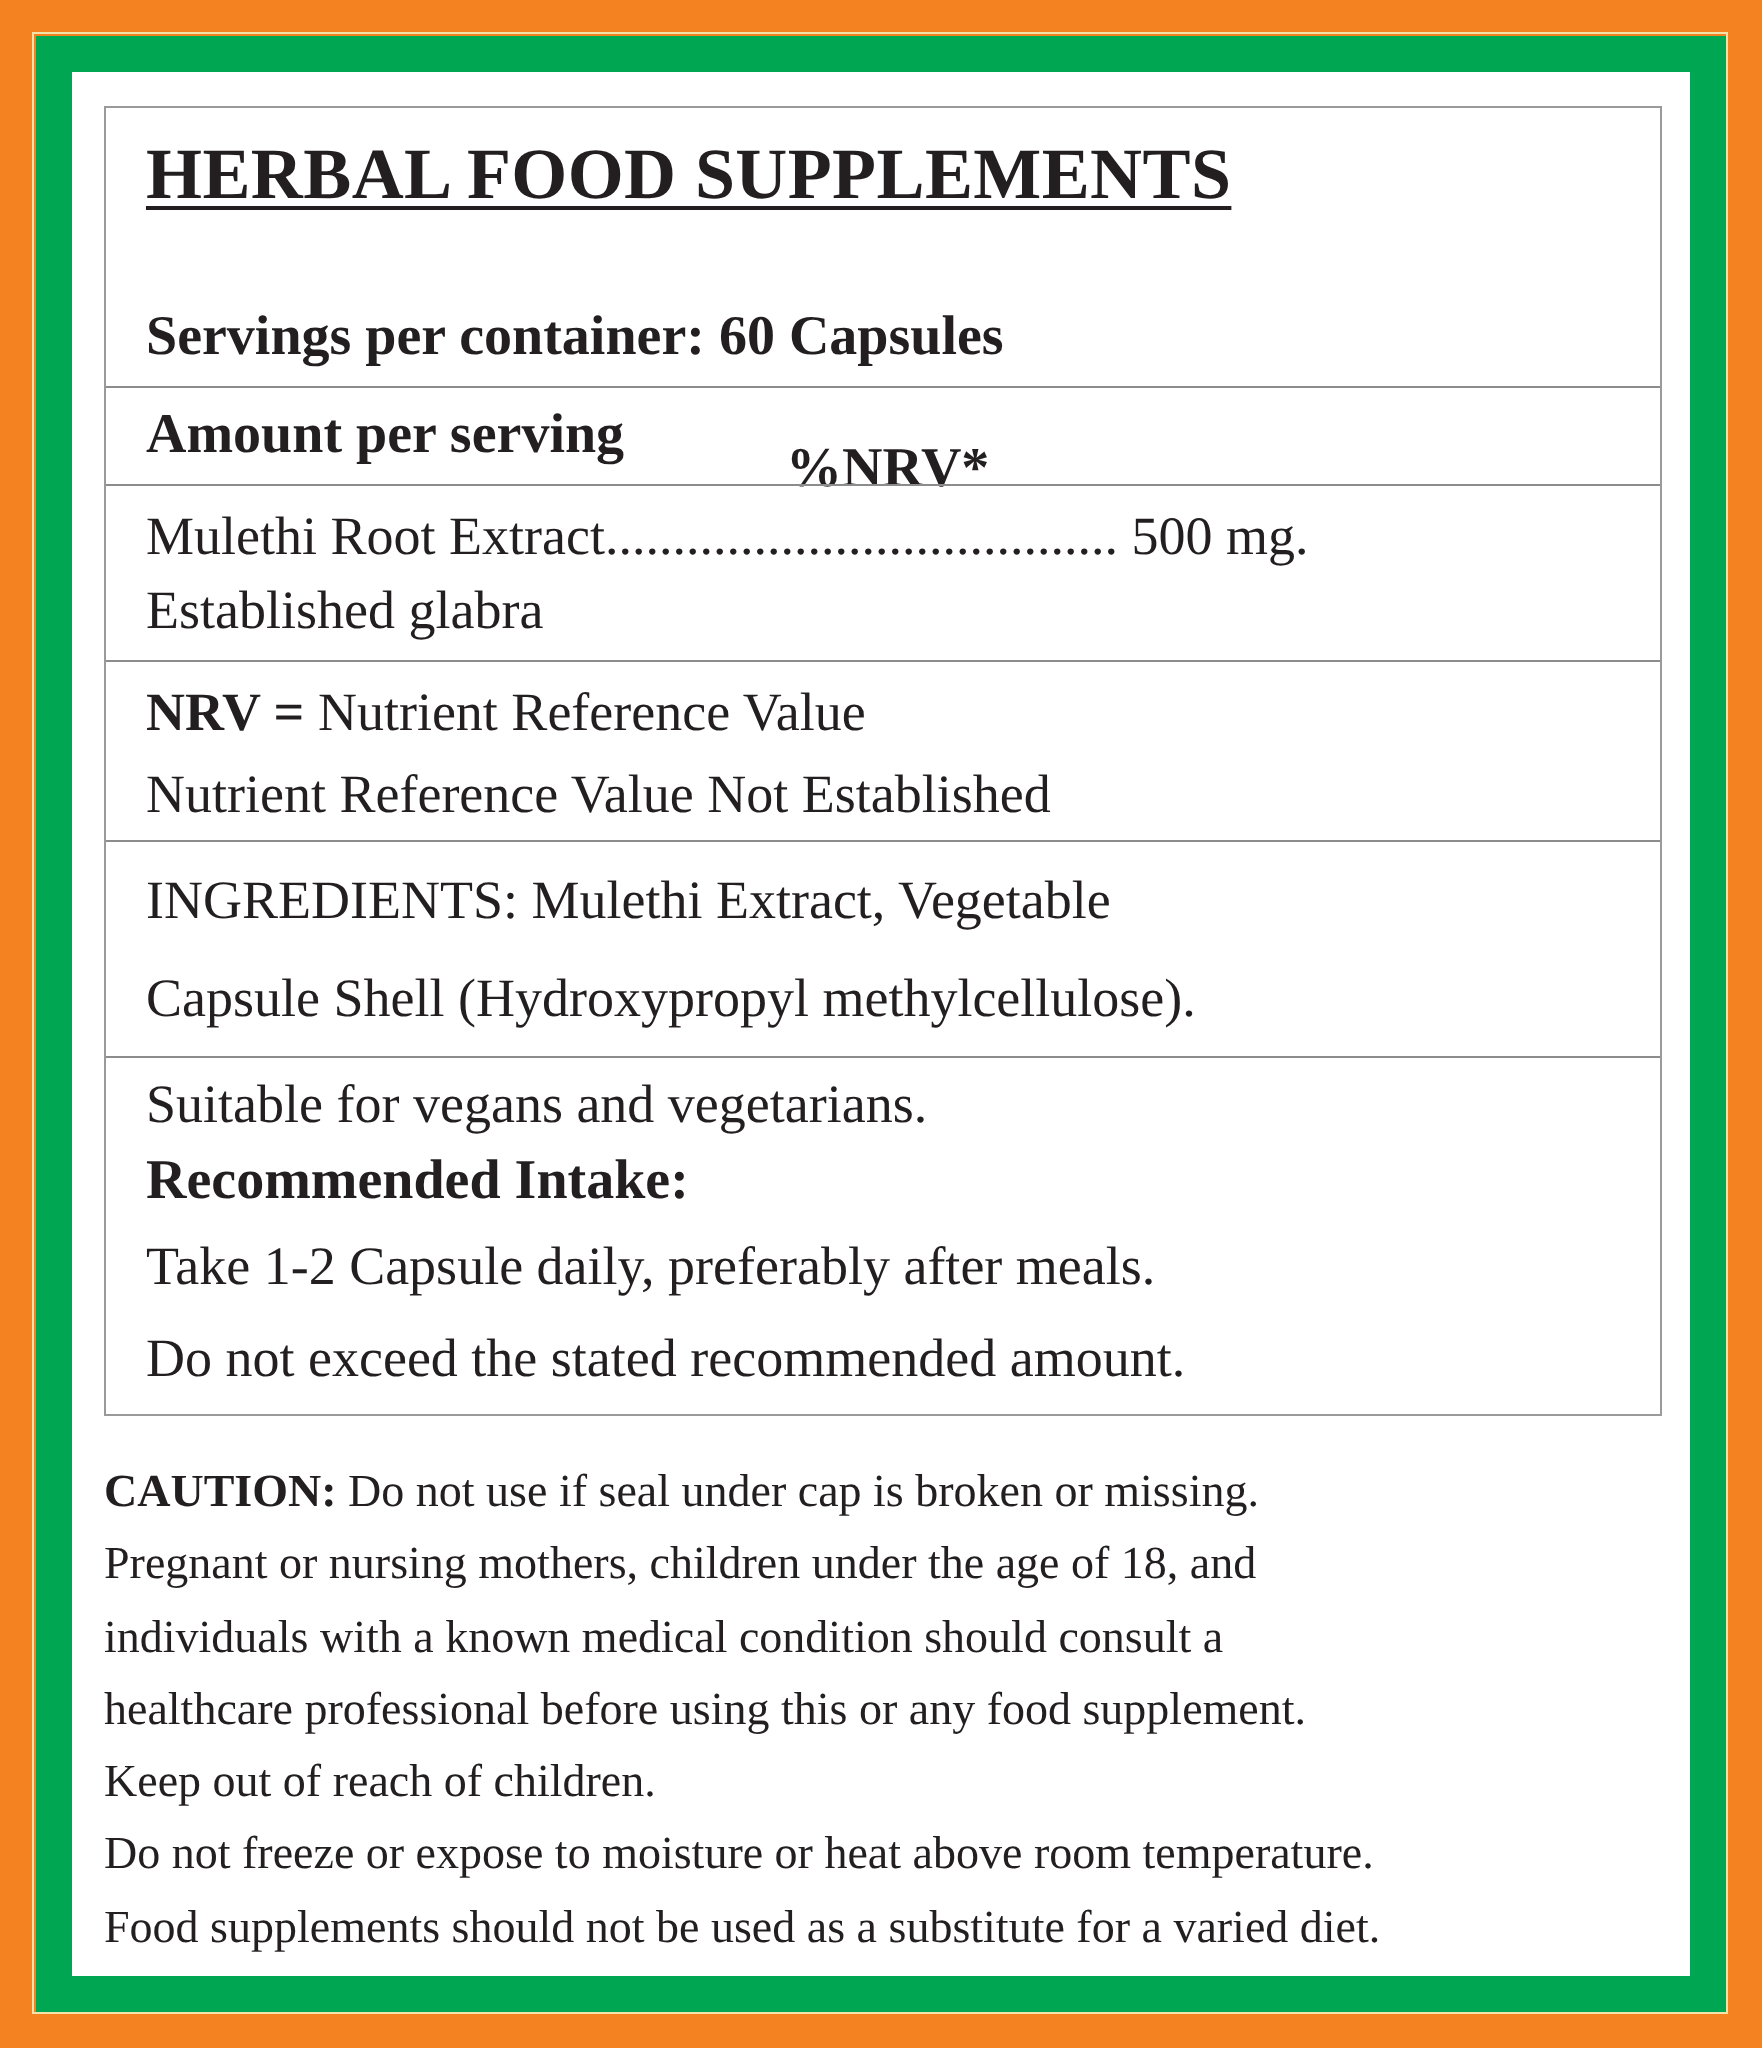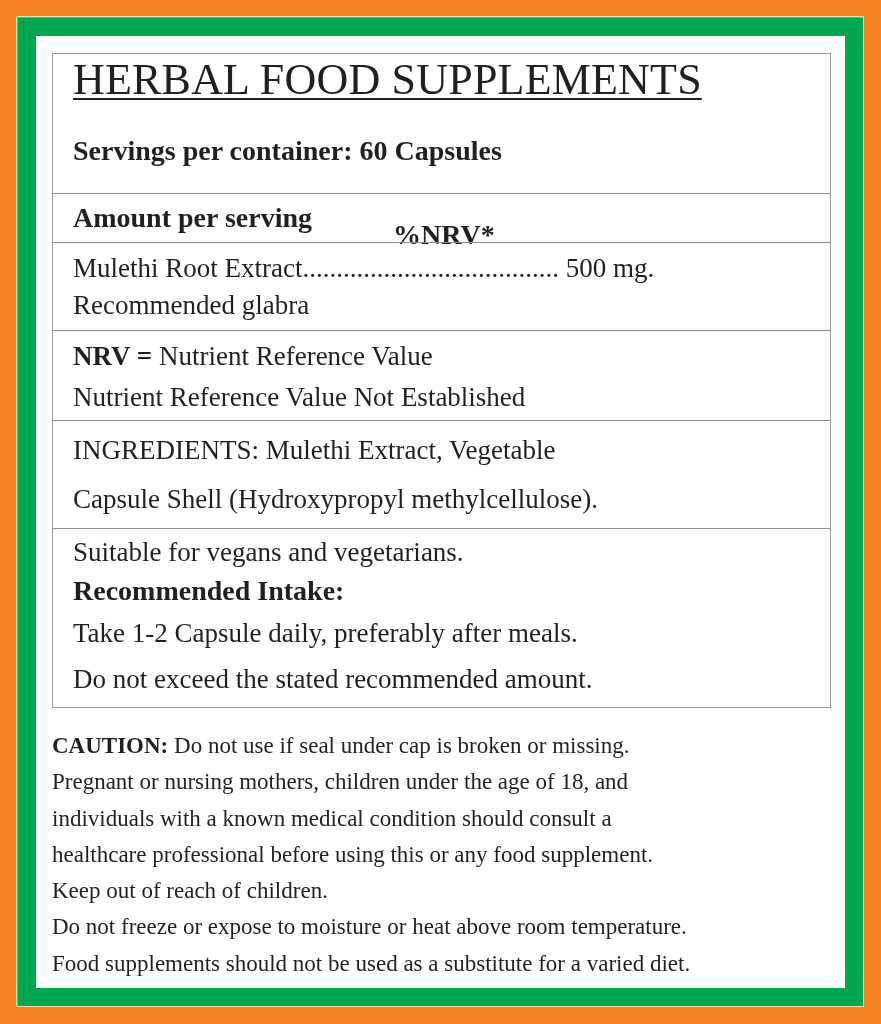--- a/index.html
+++ b/index.html
@@ -25,22 +25,22 @@
   .panel {
     position: absolute; left: 52px; top: 53px; width: 779px; height: 655px;
     border: 1px solid #9a9a9a;
     box-sizing: border-box;
   }
   .row { position: absolute; left: 0; right: 0; border-top: 1px solid #8c8c8c; }
   .row:first-child { border-top: none; }
   .txt { position: absolute; left: 20px; white-space: nowrap; }
 
   .title {
-    font-weight: normal; font-size: 44px; text-decoration: underline;
-    text-decoration-thickness: 2px; text-underline-offset: 4px; top: 0;
+    font-weight: bold; font-size: 36px; text-decoration: underline;
+    text-decoration-thickness: 2px; text-underline-offset: 4px; top: 12px;
     letter-spacing: 0.2px;
   }
   .bold26 { font-weight: bold; font-size: 28px; }
   .reg26 { font-size: 27px; }
 
   .caution {
     position: absolute; left: 52px; top: 728px; width: 790px;
     font-size: 23px; line-height: 36.3px;
   }
   .caution .line { display: block; white-space: nowrap; }
@@ -50,34 +50,34 @@
 <body>
 
 <div class="pale-line"></div>
 <div class="green-band"></div>
 <div class="white-area"></div>
 
 <div class="panel">
 
   <div class="row" style="top:0; height:139px;">
     <div class="txt title">HERBAL FOOD SUPPLEMENTS</div>
-    <div class="txt bold26" style="top:81px;">Servings per container: 60 Capsules</div>
+    <div class="txt bold26" style="top:99px;">Servings per container: 60 Capsules</div>
   </div>
 
   <div class="row" style="top:139px; height:49px;">
     <div class="txt bold26" style="top:8px;">Amount per serving</div>
     <div class="txt bold26" style="top:25px; left:340px;">%NRV*</div>
   </div>
 
   <div class="row" style="top:188px; height:88px;">
     <div class="txt reg26" style="top:10px;">
       <span>Mulethi Root Extract</span><span>......................................</span>
       <span>500 mg.</span>
     </div>
-    <div class="txt reg26" style="top:47px;">Recommended glabra</div>
+    <div class="txt reg26" style="top:47px;">Established glabra</div>
   </div>
 
   <div class="row" style="top:276px; height:90px;">
     <div class="txt reg26" style="top:10px;">
       <b>NRV =</b>
       <span>Nutrient Reference Value</span>
     </div>
     <div class="txt reg26" style="top:51px;">Nutrient Reference Value Not Established</div>
   </div>
 

